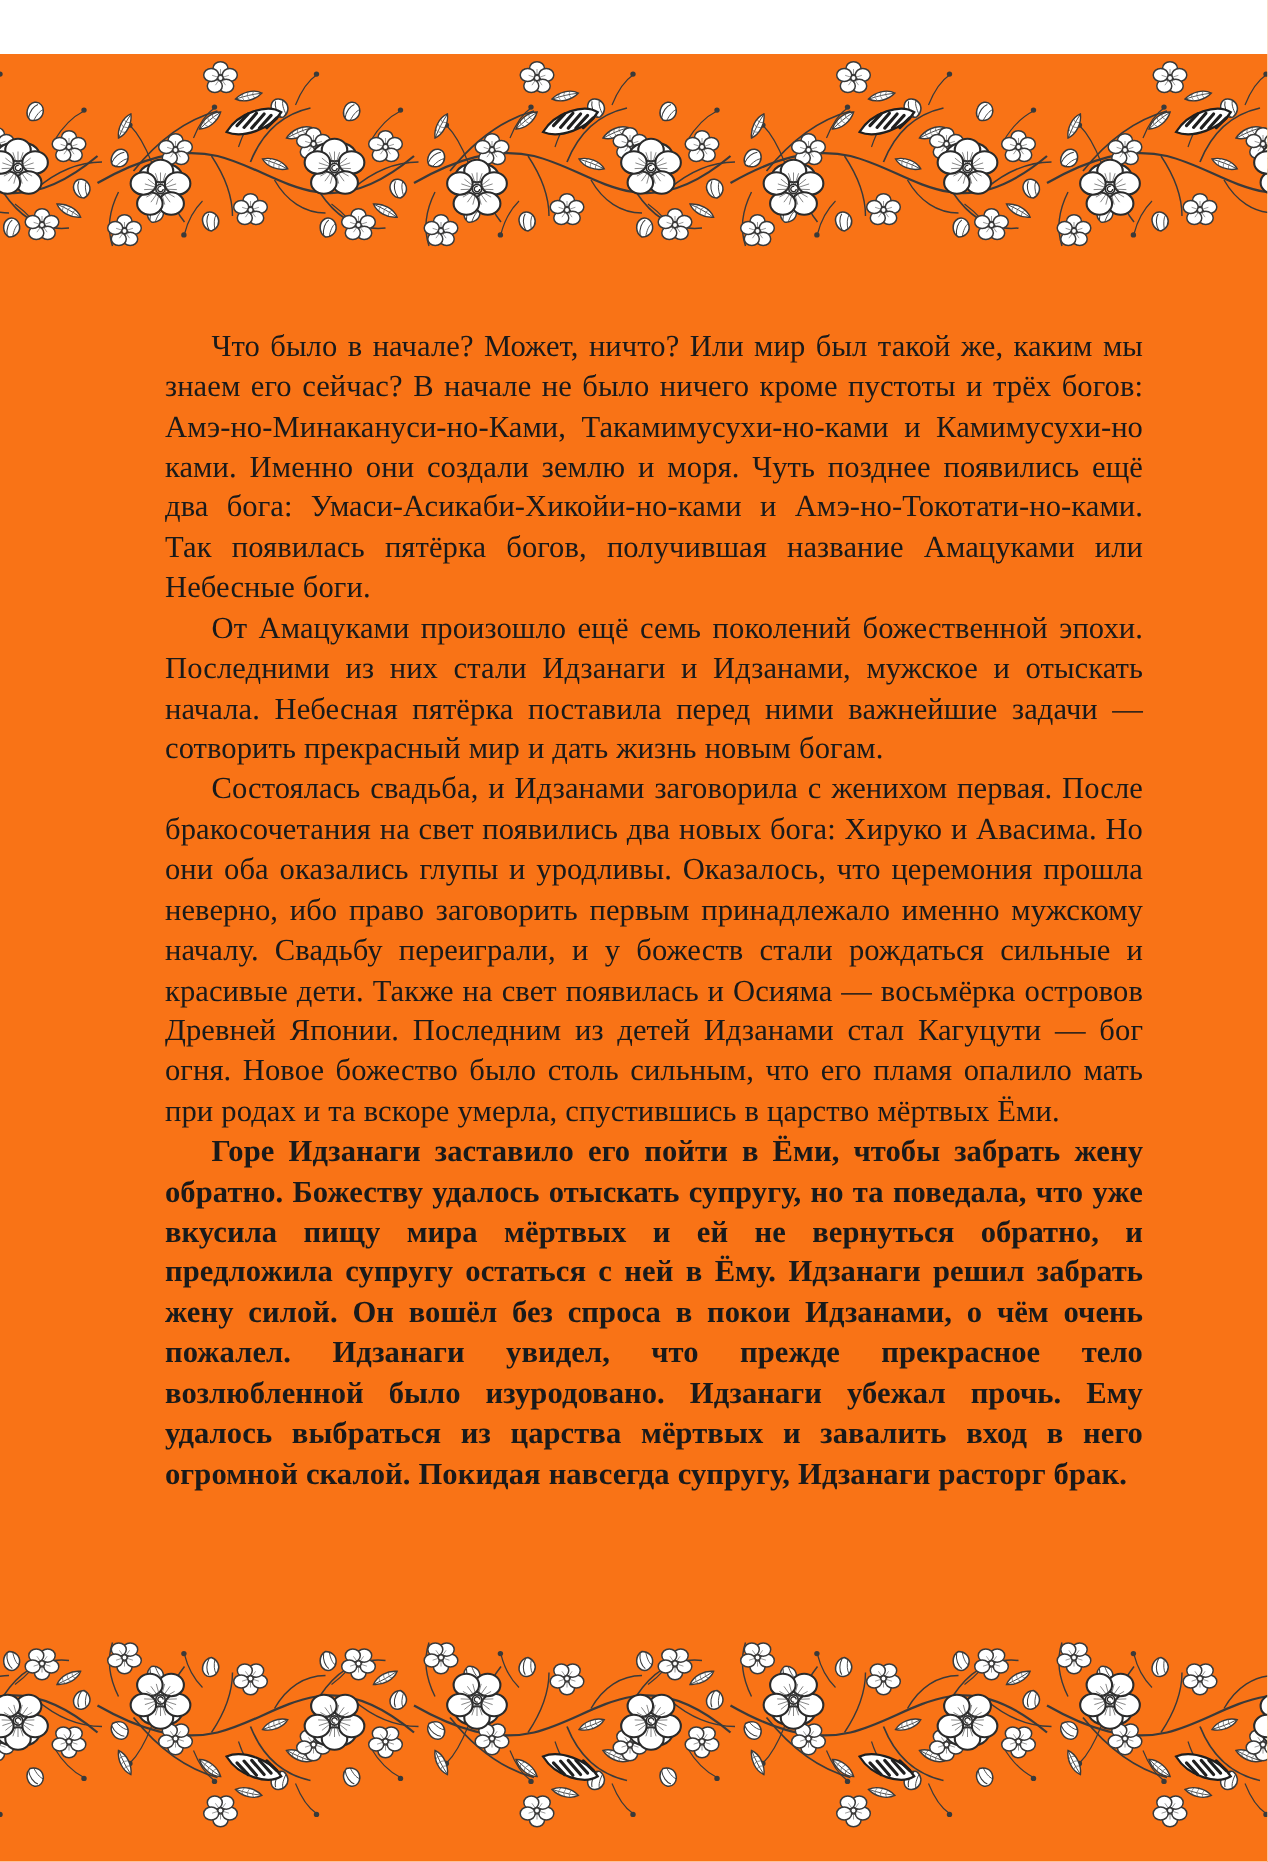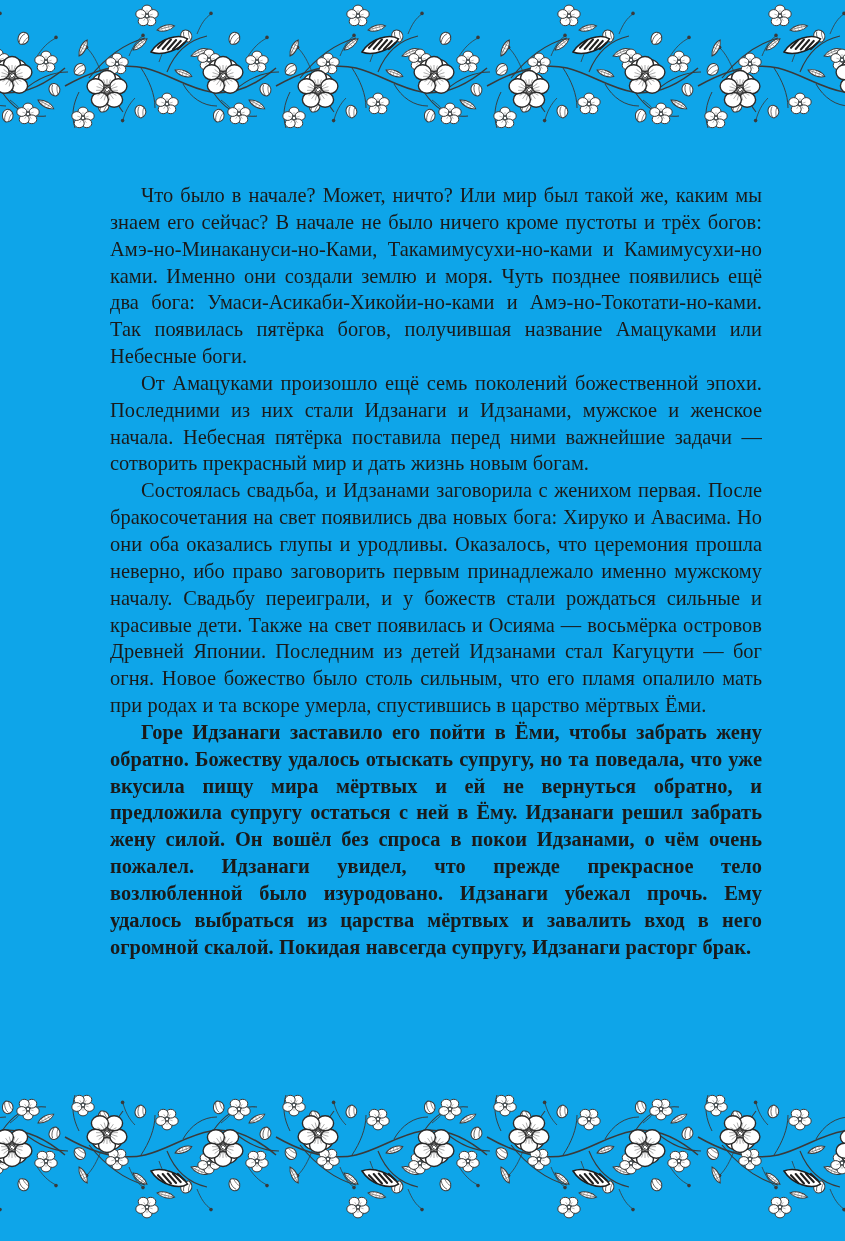--- a/index.html
+++ b/index.html
@@ -13,21 +13,22 @@
     height: 1241px;
     position: relative;
     overflow: hidden;
     font-family: "Liberation Serif", "DejaVu Serif", serif;
     color: #1a1a1a;
   }
 
   .page {
     position: absolute;
     inset: 0;
-    background: #0ea5e9;
+    background: #f97316;
+    margin-top: 36px;
   }
 
   
   .border-band {
     position: absolute;
     left: 0;
     width: 845px;
     overflow: hidden;
     pointer-events: none;
   }
@@ -234,21 +235,21 @@
           <use href="#unit" x="282" y="0"></use>
           <use href="#unit" x="493" y="0"></use>
           <use href="#unit" x="704" y="0"></use>
         </g>
       </svg>
     </div>
   </div>
 
   <div class="textblock">
     <p class="para">Что было в начале? Может, ничто? Или мир был такой же, каким мы знаем его сейчас? В начале не было ничего кроме пустоты и трёх богов: Амэ-но-Минакануси-но-Ками, Такамимусухи-но-ками и Камимусухи-но ками. Именно они создали землю и моря. Чуть позднее появились ещё два бога: Умаси-Асикаби-Хикойи-но-ками и Амэ-но-Токотати-но-ками. Так появилась пятёрка богов, получившая название Амацуками или Небесные боги.</p>
-    <p class="para">От Амацуками произошло ещё семь поколений божественной эпохи. Последними из них стали Идзанаги и Идзанами, мужское и женское начала. Небесная пятёрка поставила перед ними важнейшие задачи — сотворить прекрасный мир и дать жизнь новым богам.</p>
+    <p class="para">От Амацуками произошло ещё семь поколений божественной эпохи. Последними из них стали Идзанаги и Идзанами, мужское и отыскать начала. Небесная пятёрка поставила перед ними важнейшие задачи — сотворить прекрасный мир и дать жизнь новым богам.</p>
     <p class="para">Состоялась свадьба, и Идзанами заговорила с женихом первая. После бракосочетания на свет появились два новых бога: Хируко и Авасима. Но они оба оказались глупы и уродливы. Оказалось, что церемония прошла неверно, ибо право заговорить первым принадлежало именно мужскому началу. Свадьбу переиграли, и у божеств стали рождаться сильные и красивые дети. Также на свет появилась и Осияма — восьмёрка островов Древней Японии. Последним из детей Идзанами стал Кагуцути — бог огня. Новое божество было столь сильным, что его пламя опалило мать при родах и та вскоре умерла, спустившись в царство мёртвых Ёми.</p>
     <p class="para">Горе Идзанаги заставило его пойти в Ёми, чтобы забрать жену обратно. Божеству удалось отыскать супругу, но та поведала, что уже вкусила пищу мира мёртвых и ей не вернуться обратно, и предложила супругу остаться с ней в Ёму. Идзанаги решил забрать жену силой. Он вошёл без спроса в покои Идзанами, о чём очень пожалел. Идзанаги увидел, что прежде прекрасное тело возлюбленной было изуродовано. Идзанаги убежал прочь. Ему удалось выбраться из царства мёртвых и завалить вход в него огромной скалой. Покидая навсегда супругу, Идзанаги расторг брак.</p>
   </div>
 
   <div class="border-band border-bottom">
     <div class="band-inner">
       <svg class="band-svg" viewBox="0 0 845 150" preserveAspectRatio="none">
         <g transform="translate(0,18)">
           <use href="#unit" x="-140" y="0"></use>
           <use href="#unit" x="71" y="0"></use>

